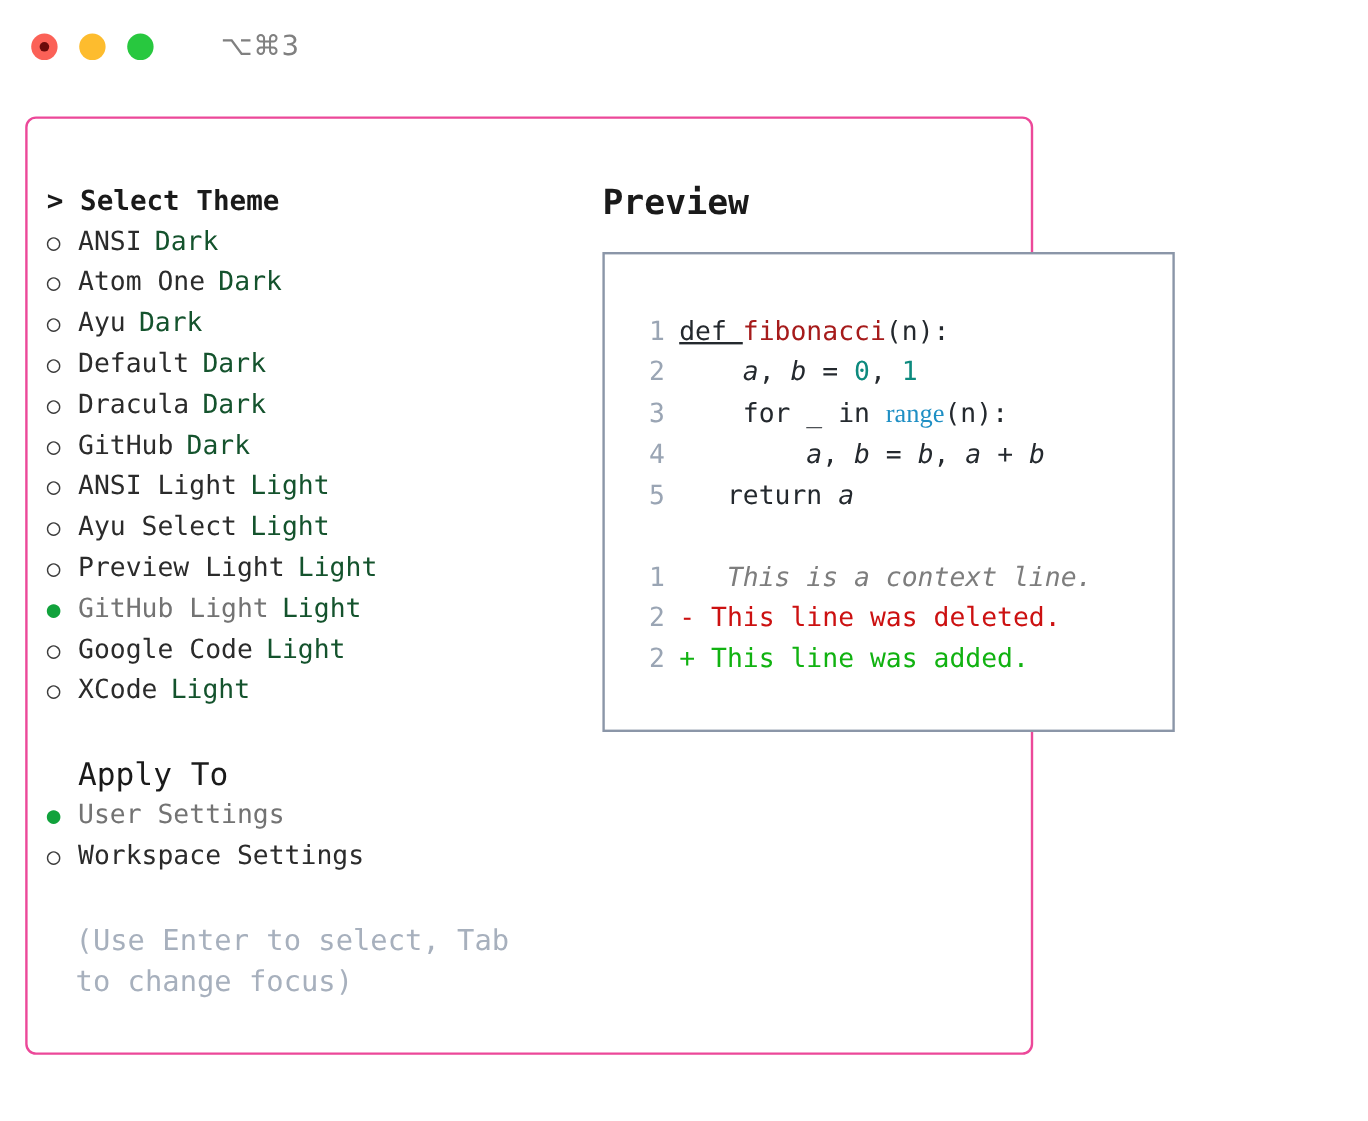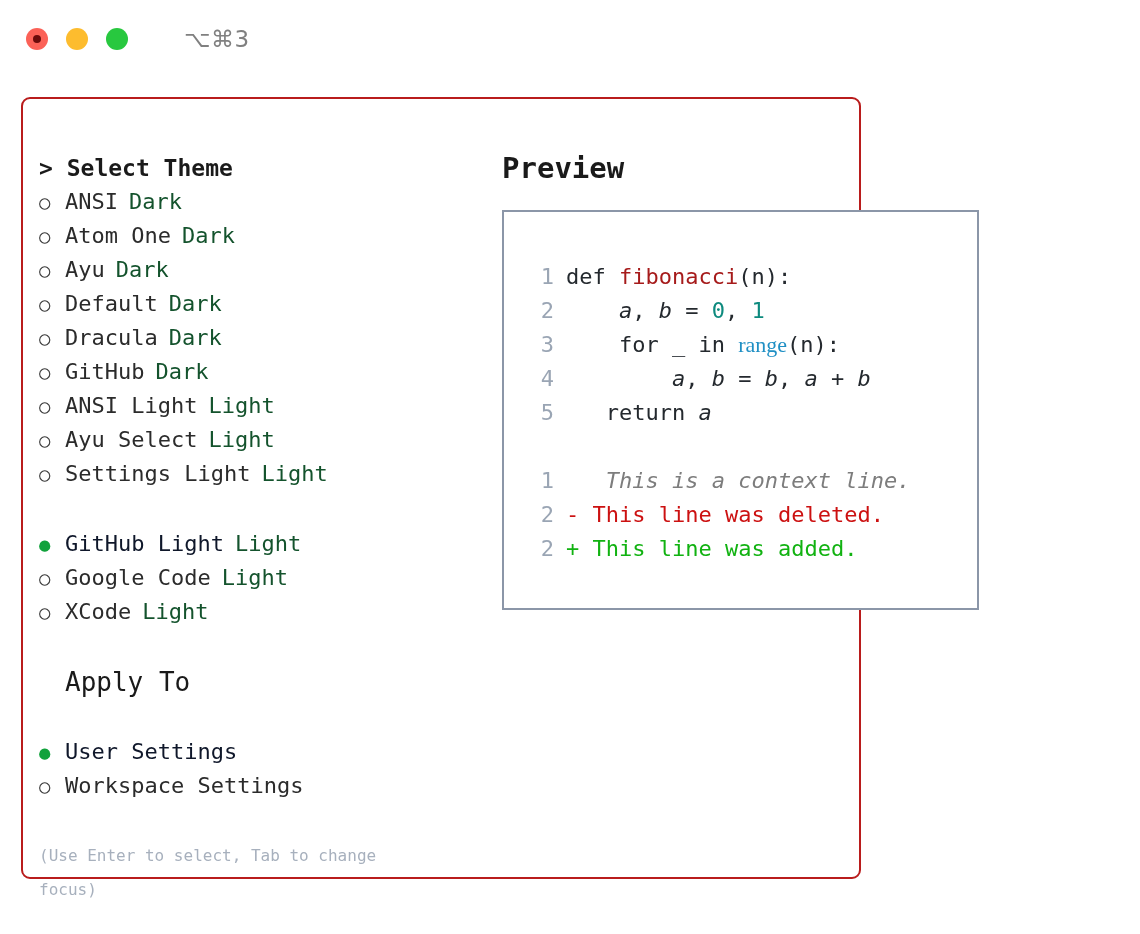--- a/index.html
+++ b/index.html
@@ -67,21 +67,21 @@
     font-weight: 500;
   }
 
   
   .panel {
     position: absolute;
     left: 21px;
     top: 97px;
     width: 840px;
     height: 782px;
-    border: 2px solid #b91c1c;
+    border: 2px solid #ec4899;
     border-radius: 9px;
     box-sizing: border-box;
     background: #ffffff;
   }
 
   .columns {
     position: absolute;
     left: 0; top: 0;
     width: 100%; height: 100%;
   }
@@ -110,43 +110,44 @@
     white-space: pre;
   }
   .opt .bullet {
     width: 26px;
     flex: 0 0 26px;
     color: #3c3c3c;
     font-size: 19px;
   }
   .opt.selected .bullet { color: #11a23c; }
   .opt .label { color: #2b2b2b; }
-  .opt.selected .label { color: #0f172a; margin-top: 36px; }
+  .opt.selected .label { color: #737373; }
   .opt .tag {
     color: #14532d;
     margin-left: 11px;
   }
 
   .subsection {
     margin-top: 36px;
   }
   .subsection-title {
     font-size: 26px;
     color: #1a1a1a;
     line-height: 34px;
     padding-left: 26px;
     white-space: pre;
   }
 
   .hint {
     margin-top: 36px;
     color: #a7b0bd;
-    font-size: 16px;
+    font-size: 24px;
     line-height: 34px;
     width: 400px;
+    margin-left: 24px;
   }
 
   
   .right-col {
     position: absolute;
     left: 479px;
     top: 52px;
     width: 500px;
   }
   .preview-title {
@@ -180,21 +181,21 @@
     margin-right: 12px;
   }
   .code {
     white-space: pre;
     color: #24292e;
   }
   .tok-fn   { color: #a61b1b; }
   .tok-num  { color: #0d8a7e; }
   .tok-call { color: #1f8fc4; font-family: Liberation Serif, serif; }
   .tok-var  { font-style: italic; }
-  .tok-kw   { color: #24292e; }
+  .tok-kw   { color: #24292e; text-decoration: underline; }
 
   .gap-line { height: 34px; }
 
   .diff-ctx  { color: #7d7d7d; font-style: italic; }
   .diff-del  { color: #cc1111; text-align: center; }
   .diff-add  { color: #11b211; }
 </style>
 </head>
 <body>
 
@@ -218,21 +219,21 @@
 
         <div id="theme-list">
             <div class="opt"><span class="bullet">○</span><span class="label">ANSI</span><span class="tag">Dark</span></div>
             <div class="opt"><span class="bullet">○</span><span class="label">Atom One</span><span class="tag">Dark</span></div>
             <div class="opt"><span class="bullet">○</span><span class="label">Ayu</span><span class="tag">Dark</span></div>
             <div class="opt"><span class="bullet">○</span><span class="label">Default</span><span class="tag">Dark</span></div>
             <div class="opt"><span class="bullet">○</span><span class="label">Dracula</span><span class="tag">Dark</span></div>
             <div class="opt"><span class="bullet">○</span><span class="label">GitHub</span><span class="tag">Dark</span></div>
             <div class="opt"><span class="bullet">○</span><span class="label">ANSI Light</span><span class="tag">Light</span></div>
             <div class="opt"><span class="bullet">○</span><span class="label">Ayu Select</span><span class="tag">Light</span></div>
-            <div class="opt"><span class="bullet">○</span><span class="label">Settings Light</span><span class="tag">Light</span></div>
+            <div class="opt"><span class="bullet">○</span><span class="label">Preview Light</span><span class="tag">Light</span></div>
             <div class="opt selected"><span class="bullet">●</span><span class="label">GitHub Light</span><span class="tag">Light</span></div>
             <div class="opt"><span class="bullet">○</span><span class="label">Google Code</span><span class="tag">Light</span></div>
             <div class="opt"><span class="bullet">○</span><span class="label">XCode</span><span class="tag">Light</span></div>
           </div>
 
         <div class="subsection">
           <div class="subsection-title">Apply To</div>
           <div id="apply-list">
               <div class="opt selected"><span class="bullet">●</span><span class="label">User Settings</span></div>
               <div class="opt"><span class="bullet">○</span><span class="label">Workspace Settings</span></div>

